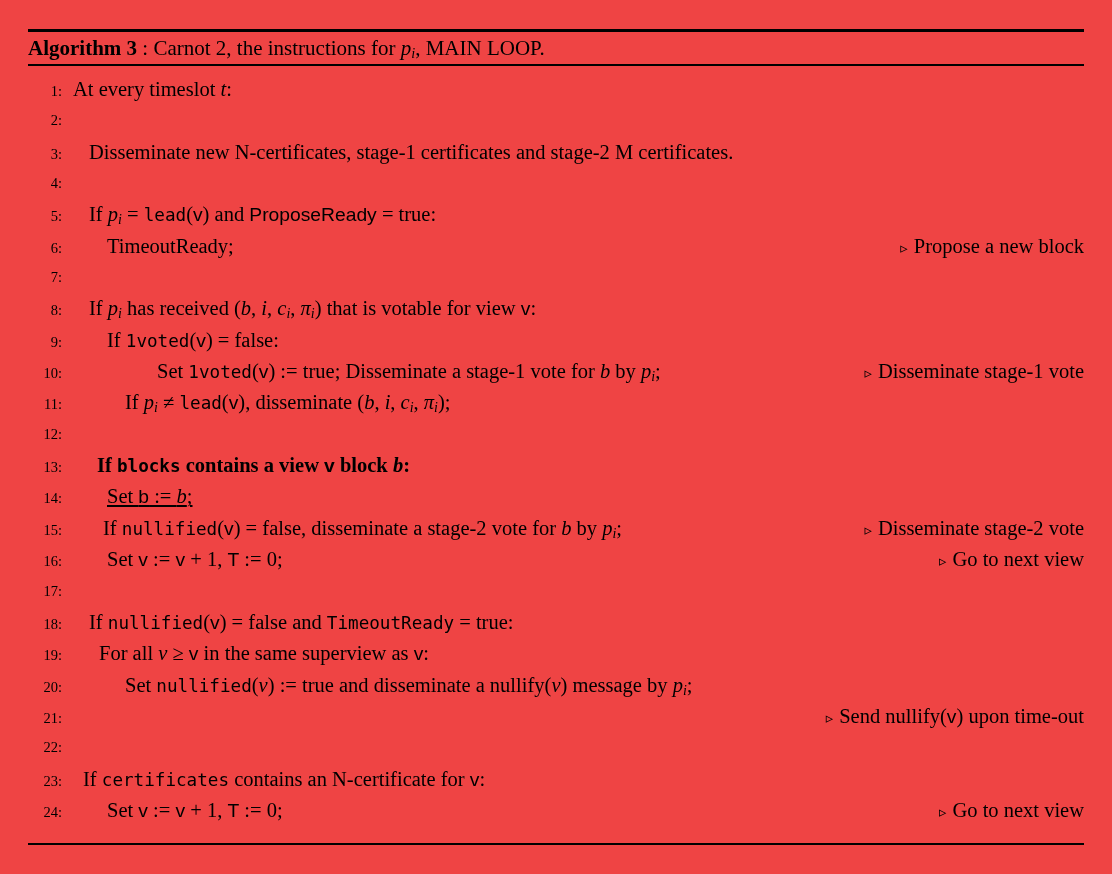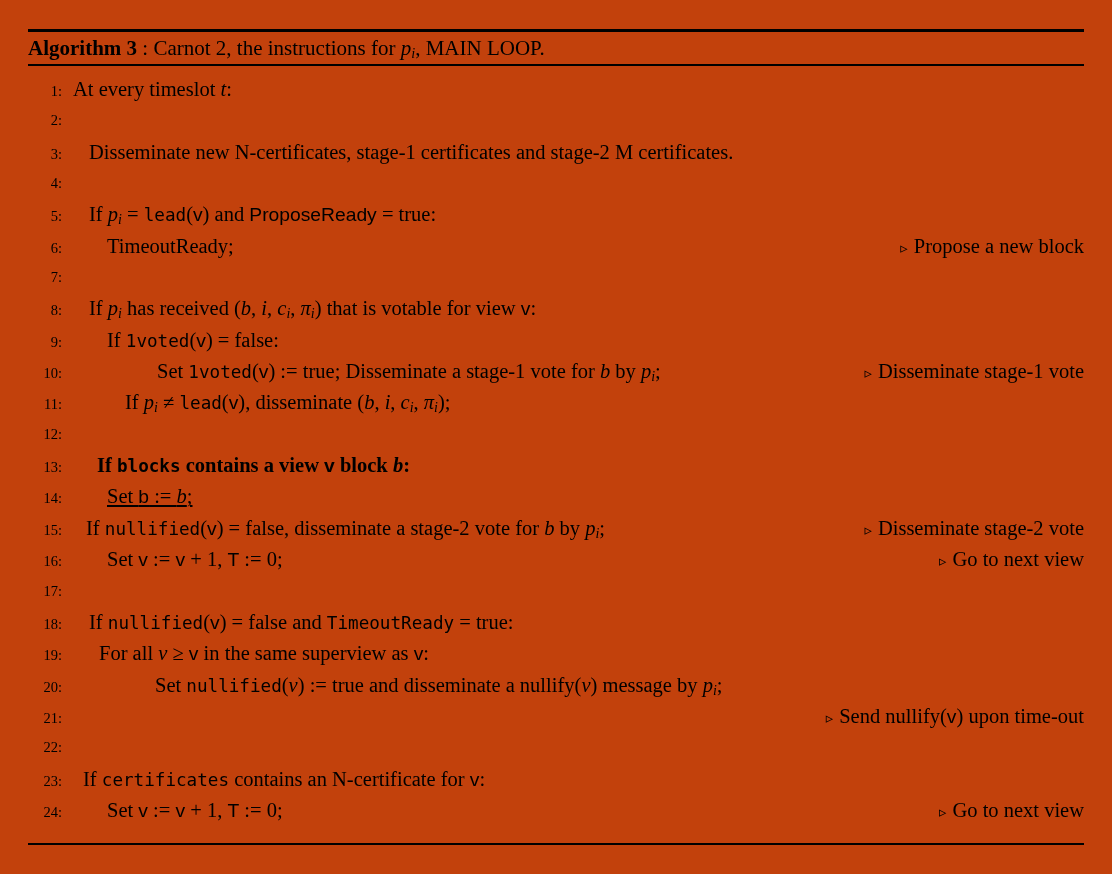--- a/index.html
+++ b/index.html
@@ -1,20 +1,20 @@
 <!DOCTYPE html>
 <html><head>
 <meta charset="utf-8">
 <style>
   html,body { margin:0; padding:0; }
   #page {
     position: relative;
     width: 1112px;
     height: 874px;
-    background: #c2410c;
+    background: #ef4444;
     color: #000000;
     font-family: "Liberation Serif", serif;
     overflow: hidden;
   }
   .rule {
     position: absolute;
     left: 28px;
     width: 1056px;
     background: #000000;
   }
@@ -136,21 +136,21 @@
       <div class="algo-line">
         <span class="line-number">13:</span>
         <span class="line-code" style="margin-left: 26px; font-weight: bold;"><span class="s-rm">If </span><span class="s-tt">blocks</span><span class="s-rm"> contains a view </span><span class="s-sf">v</span><span class="s-rm"> block </span><span class="s-it">b</span><span class="s-rm">:</span></span>
       </div>
       <div class="algo-line">
         <span class="line-number">14:</span>
         <span class="line-code" style="margin-left: 36px; text-decoration: underline;"><span class="s-rm">Set </span><span class="s-sf">b</span><span class="s-rm"> := </span><span class="s-it">b</span><span class="s-rm">;</span></span>
       </div>
       <div class="algo-line">
         <span class="line-number">15:</span>
-        <span class="line-code" style="margin-left: 15px;"><span class="s-rm">If </span><span class="s-tt">nullified</span><span class="s-rm">(</span><span class="s-sf">v</span><span class="s-rm">) = false, disseminate a stage-2 vote for </span><span class="s-it">b</span><span class="s-rm"> by </span><span class="s-it">p</span><span class="s-sub">i</span><span class="s-rm">;</span></span>
+        <span class="line-code" style="margin-left: 32px;"><span class="s-rm">If </span><span class="s-tt">nullified</span><span class="s-rm">(</span><span class="s-sf">v</span><span class="s-rm">) = false, disseminate a stage-2 vote for </span><span class="s-it">b</span><span class="s-rm"> by </span><span class="s-it">p</span><span class="s-sub">i</span><span class="s-rm">;</span></span>
         <span class="line-comment"><span class="comment-marker">▹</span><span class="s-rm">Disseminate stage-2 vote</span></span>
       </div>
       <div class="algo-line">
         <span class="line-number">16:</span>
         <span class="line-code" style="margin-left: 36px;"><span class="s-rm">Set </span><span class="s-sf">v</span><span class="s-rm"> := </span><span class="s-sf">v</span><span class="s-rm"> + 1, </span><span class="s-sf">T</span><span class="s-rm"> := 0;</span></span>
         <span class="line-comment"><span class="comment-marker">▹</span><span class="s-rm">Go to next view</span></span>
       </div>
       <div class="algo-line">
         <span class="line-number">17:</span>
         <span class="line-code" style="margin-left: 0px;"></span>
@@ -158,21 +158,21 @@
       <div class="algo-line">
         <span class="line-number">18:</span>
         <span class="line-code" style="margin-left: 18px;"><span class="s-rm">If </span><span class="s-tt">nullified</span><span class="s-rm">(</span><span class="s-sf">v</span><span class="s-rm">) = false and </span><span class="s-tt">TimeoutReady</span><span class="s-rm"> = true:</span></span>
       </div>
       <div class="algo-line">
         <span class="line-number">19:</span>
         <span class="line-code" style="margin-left: 28px;"><span class="s-rm">For all </span><span class="s-it">v</span><span class="s-rm"> ≥ </span><span class="s-sf">v</span><span class="s-rm"> in the same superview as </span><span class="s-sf">v</span><span class="s-rm">:</span></span>
       </div>
       <div class="algo-line">
         <span class="line-number">20:</span>
-        <span class="line-code" style="margin-left: 84px;"><span class="s-rm">Set </span><span class="s-tt">nullified</span><span class="s-rm">(</span><span class="s-it">v</span><span class="s-rm">) := true and disseminate a nullify(</span><span class="s-it">v</span><span class="s-rm">) message by </span><span class="s-it">p</span><span class="s-sub">i</span><span class="s-rm">;</span></span>
+        <span class="line-code" style="margin-left: 54px;"><span class="s-rm">Set </span><span class="s-tt">nullified</span><span class="s-rm">(</span><span class="s-it">v</span><span class="s-rm">) := true and disseminate a nullify(</span><span class="s-it">v</span><span class="s-rm">) message by </span><span class="s-it">p</span><span class="s-sub">i</span><span class="s-rm">;</span></span>
       </div>
       <div class="algo-line">
         <span class="line-number">21:</span>
         <span class="line-code" style="margin-left: 0px;"></span>
         <span class="line-comment"><span class="comment-marker">▹</span><span class="s-rm">Send nullify(</span><span class="s-sf">v</span><span class="s-rm">) upon time-out</span></span>
       </div>
       <div class="algo-line">
         <span class="line-number">22:</span>
         <span class="line-code" style="margin-left: 0px;"></span>
       </div>

